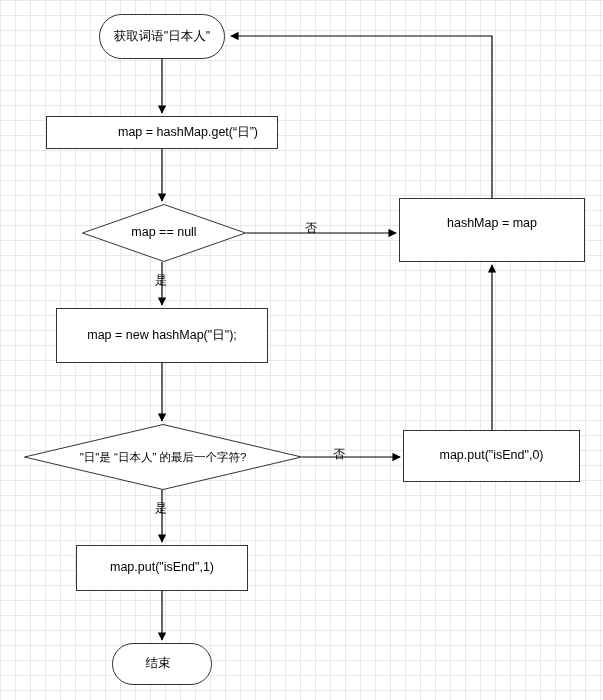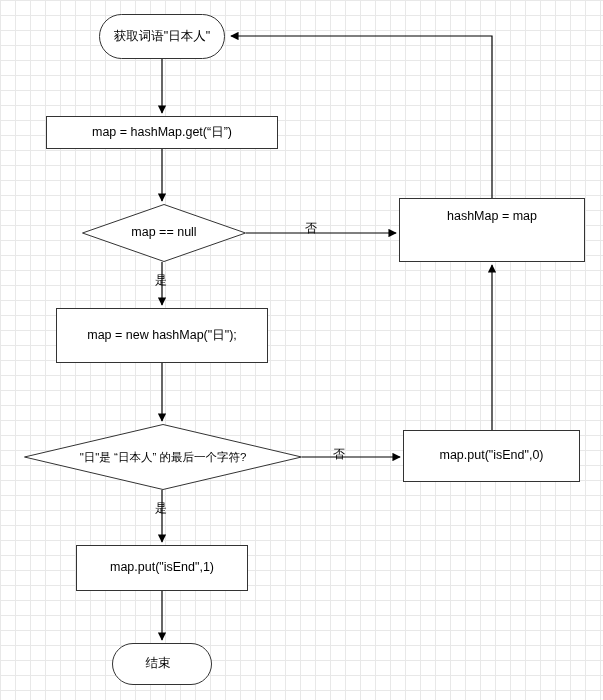--- a/index.html
+++ b/index.html
@@ -95,33 +95,33 @@
 
     <line x1="162" y1="591" x2="162" y2="640" stroke="#000000" stroke-width="1.2" marker-end="url(#arrow)"></line>
 
     <line x1="492" y1="430" x2="492" y2="265" stroke="#000000" stroke-width="1.2" marker-end="url(#arrow)"></line>
 
     <path d="M 492 198 L 492 36 L 231 36" fill="none" stroke="#000000" stroke-width="1.2" marker-end="url(#arrow)"></path>
   </svg>
 
   <div class="node-label" style="left:99px; top:14px; width:126px; height:45px;">获取词语"日本人"</div>
 
-  <div class="node-label" style="left:46px; top:116px; width:232px; height:33px;">map = hashMap.get(“日”)</div>
+  <div class="node-label" style="left:46px; top:116px; width:232px; height:33px;padding-left:26px;">map = hashMap.get(“日”)</div>
 
   <div class="node-label" style="left:82px; top:204px; width:164px; height:58px;">map == null</div>
 
   <div class="node-label" style="left:56px; top:308px; width:212px; height:55px;">map = new hashMap("日");</div>
 
   <div class="node-label" style="left:24px; top:424px; width:278px; height:66px; font-size:11.5px;">"日"是 “日本人” 的最后一个字符?</div>
 
   <div class="node-label" style="left:76px; top:545px; width:172px; height:46px;">map.put("isEnd",1)</div>
 
   <div class="node-label" style="left:108px; top:643px; width:100px; height:42px;">结束</div>
 
-  <div class="node-label" style="left:399px; top:185px; width:186px; height:64px;">hashMap = map</div>
+  <div class="node-label" style="left:399px; top:192px; width:186px; height:64px;">hashMap = map</div>
 
   <div class="node-label" style="left:403px; top:430px; width:177px; height:52px;">map.put("isEnd",0)</div>
 
   <div class="edge-label" style="left:305px; top:220px;">否</div>
 
   <div class="edge-label" style="left:155px; top:272px;">是</div>
 
   <div class="edge-label" style="left:333px; top:446px;">否</div>
 
   <div class="edge-label" style="left:155px; top:500px;">是</div>

